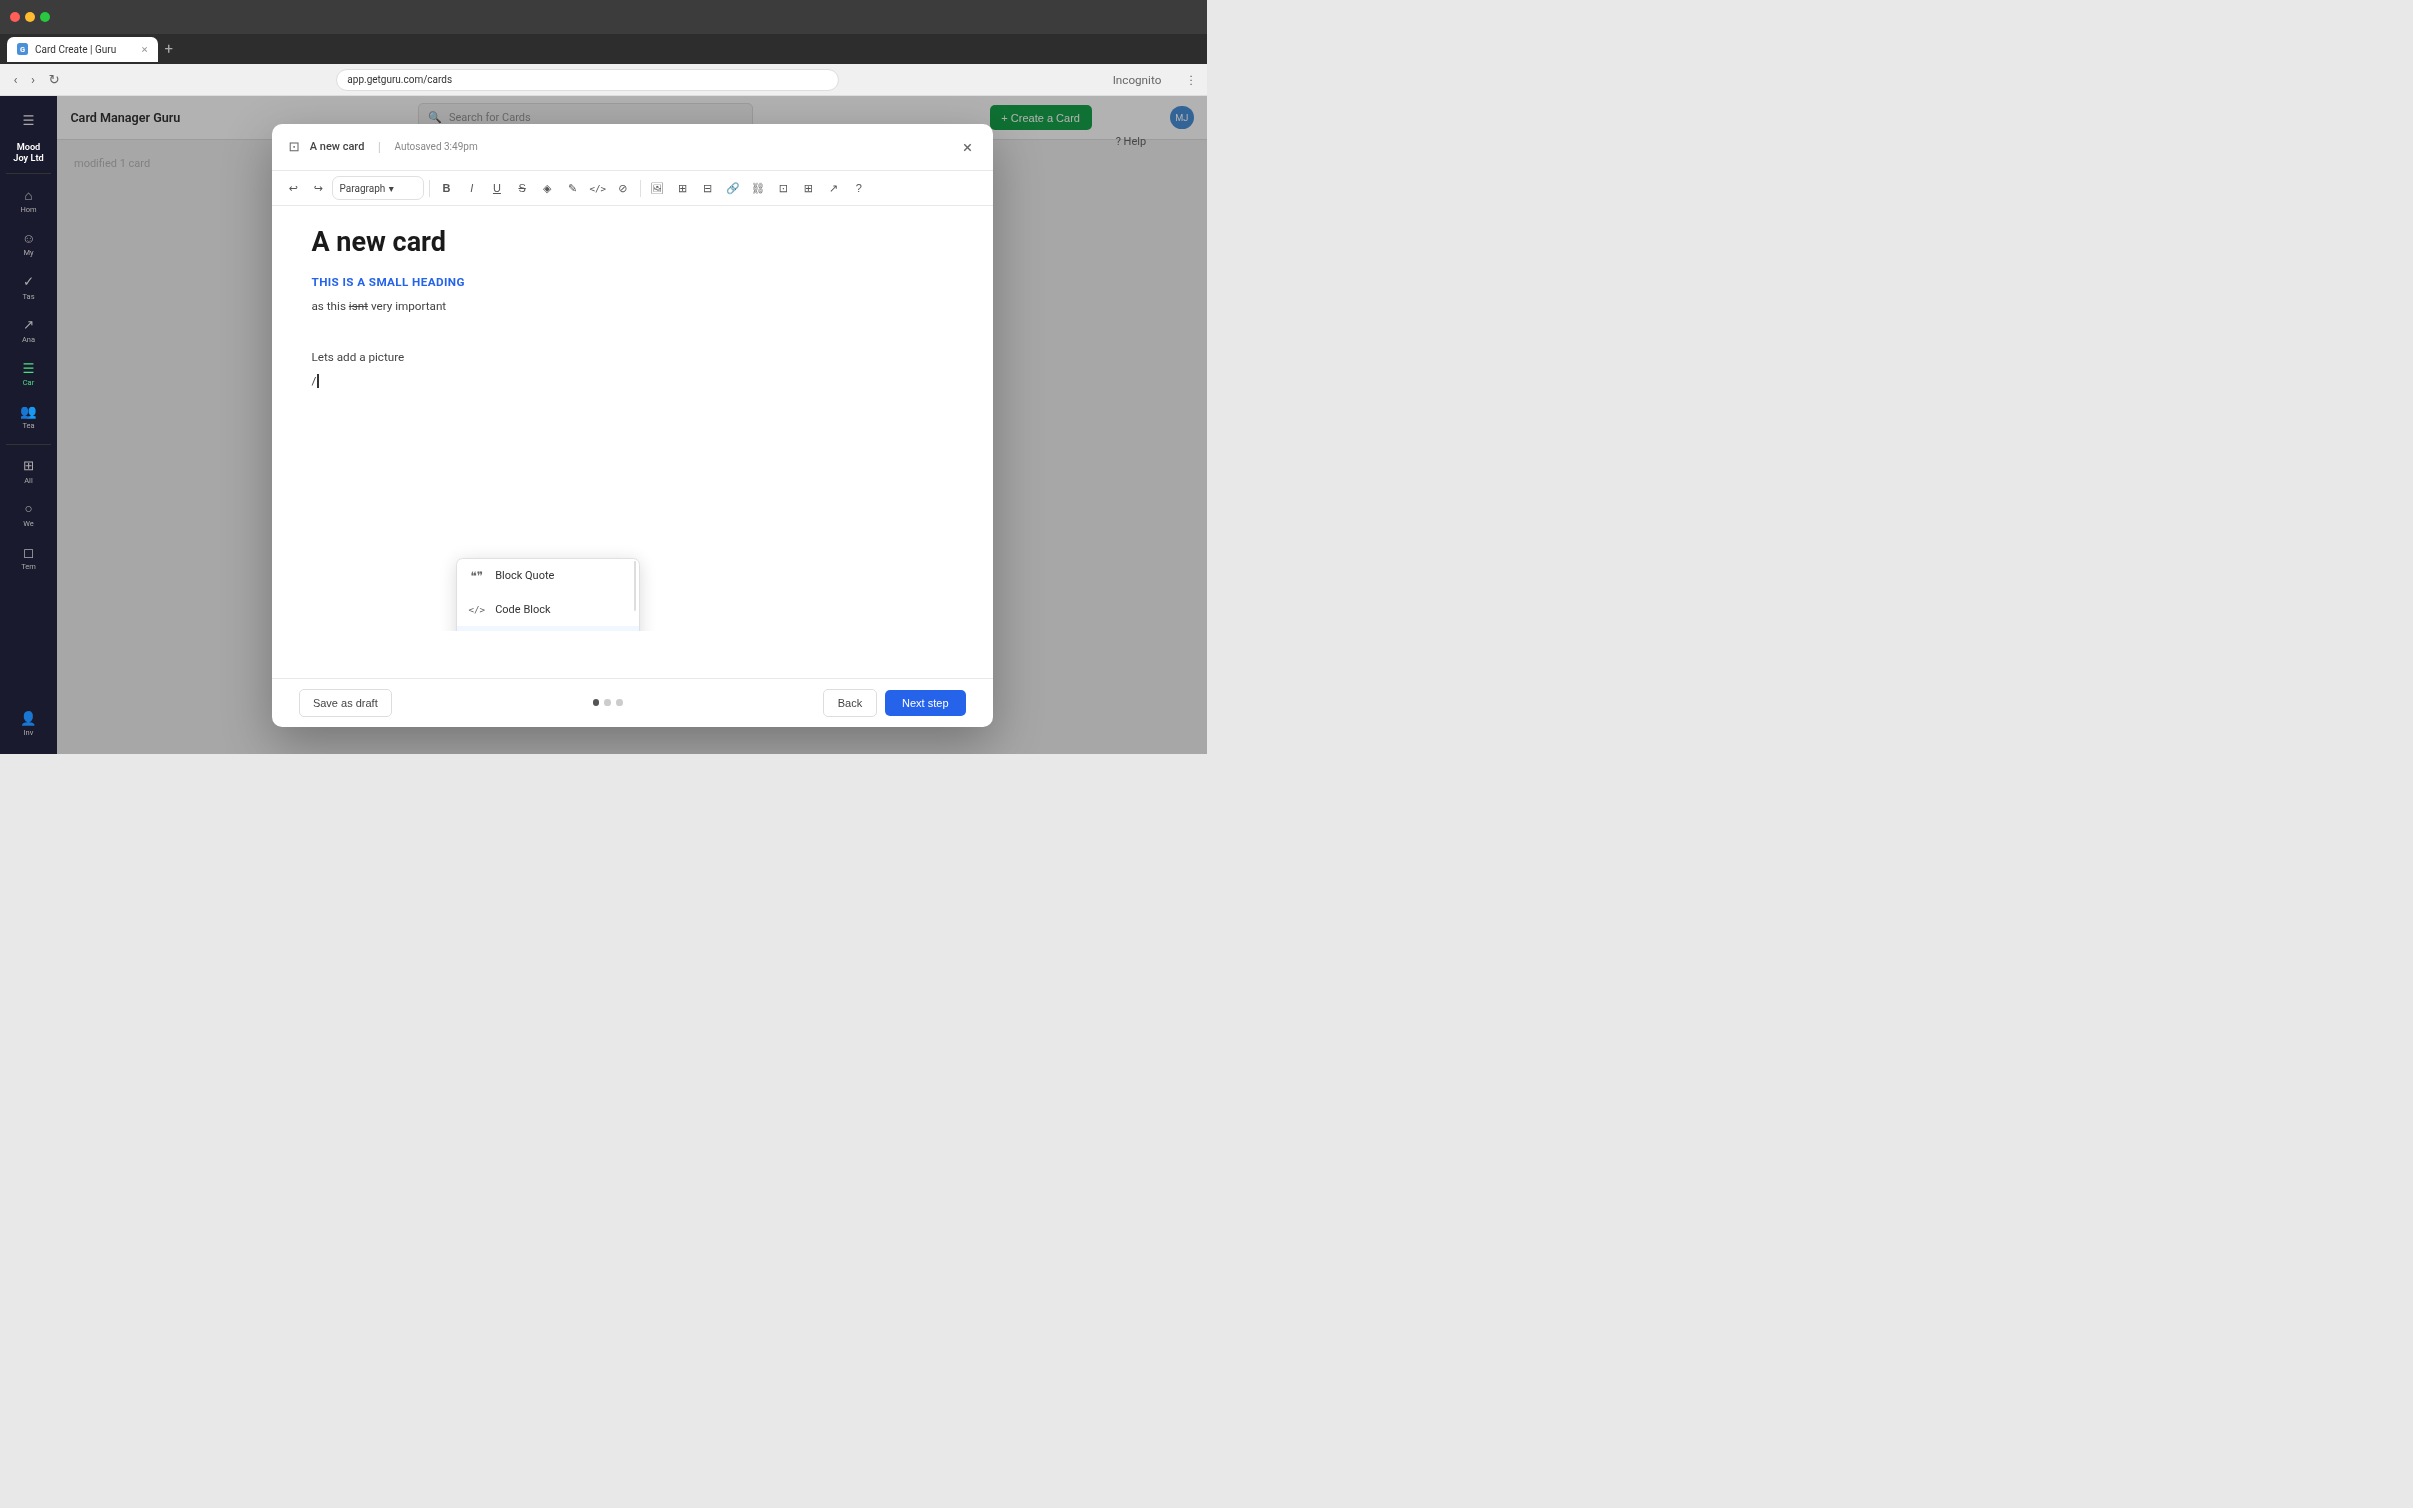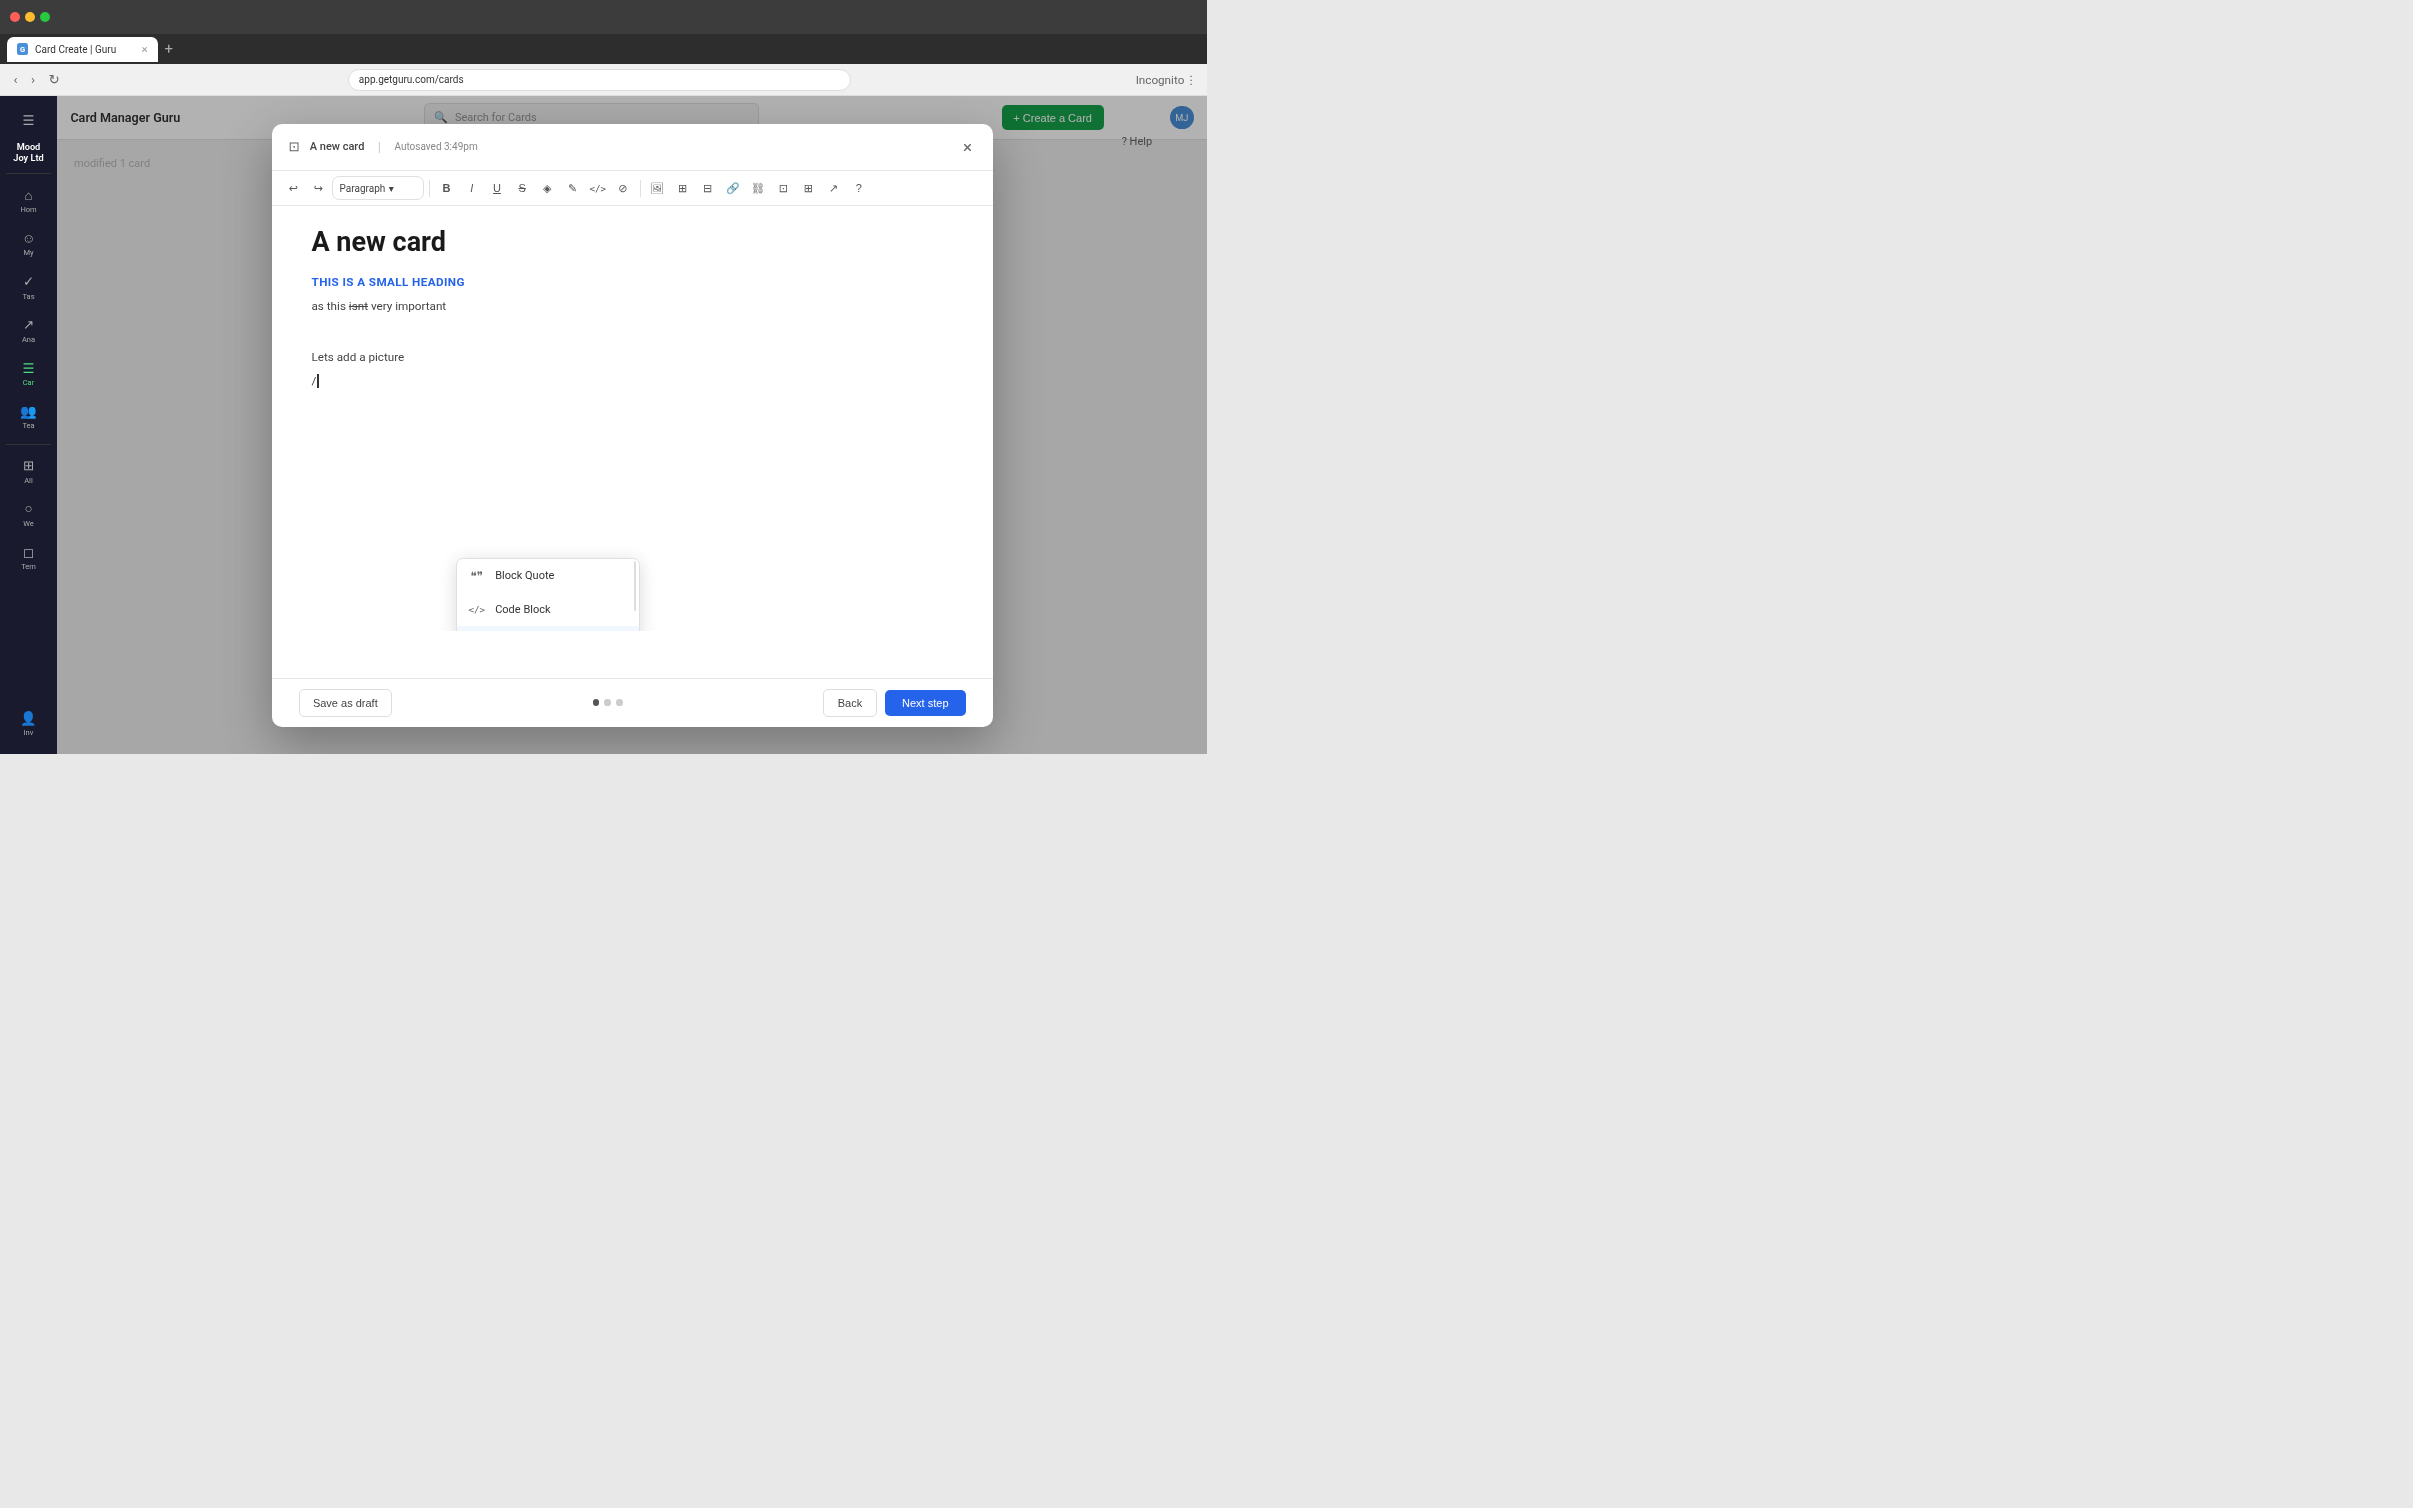--- a/index.html
+++ b/index.html
@@ -104,21 +104,21 @@
       display: flex;
       align-items: center;
       padding: 0 10px;
       font-size: 10px;
       color: #333;
       max-width: 503px;
       margin: 0 auto;
     }
     .nav-icons {
       display: flex;
-      gap: 1px;
+      gap: 24px;
       align-items: flex-start;
       color: #666;
       font-size: 11.7px;
     }
 
     
     .app-container {
       display: flex;
       height: calc(754px - 34px - 30px - 32px);
       background: #f5f5f5;
@@ -169,21 +169,21 @@
     }
 
     
     .top-bar {
       background: white;
       height: 44px;
       display: flex;
       align-items: center;
       padding: 0 13.4px;
       border-bottom: 0.8px solid #e0e0e0;
-      gap: 18px;
+      gap: 24px;
     }
     .top-bar-title {
       font-size: 12.6px;
       font-weight: 600;
       color: #333;
     }
     .search-bar {
       flex: 1;
       max-width: 335px;
       margin: 0 auto;

